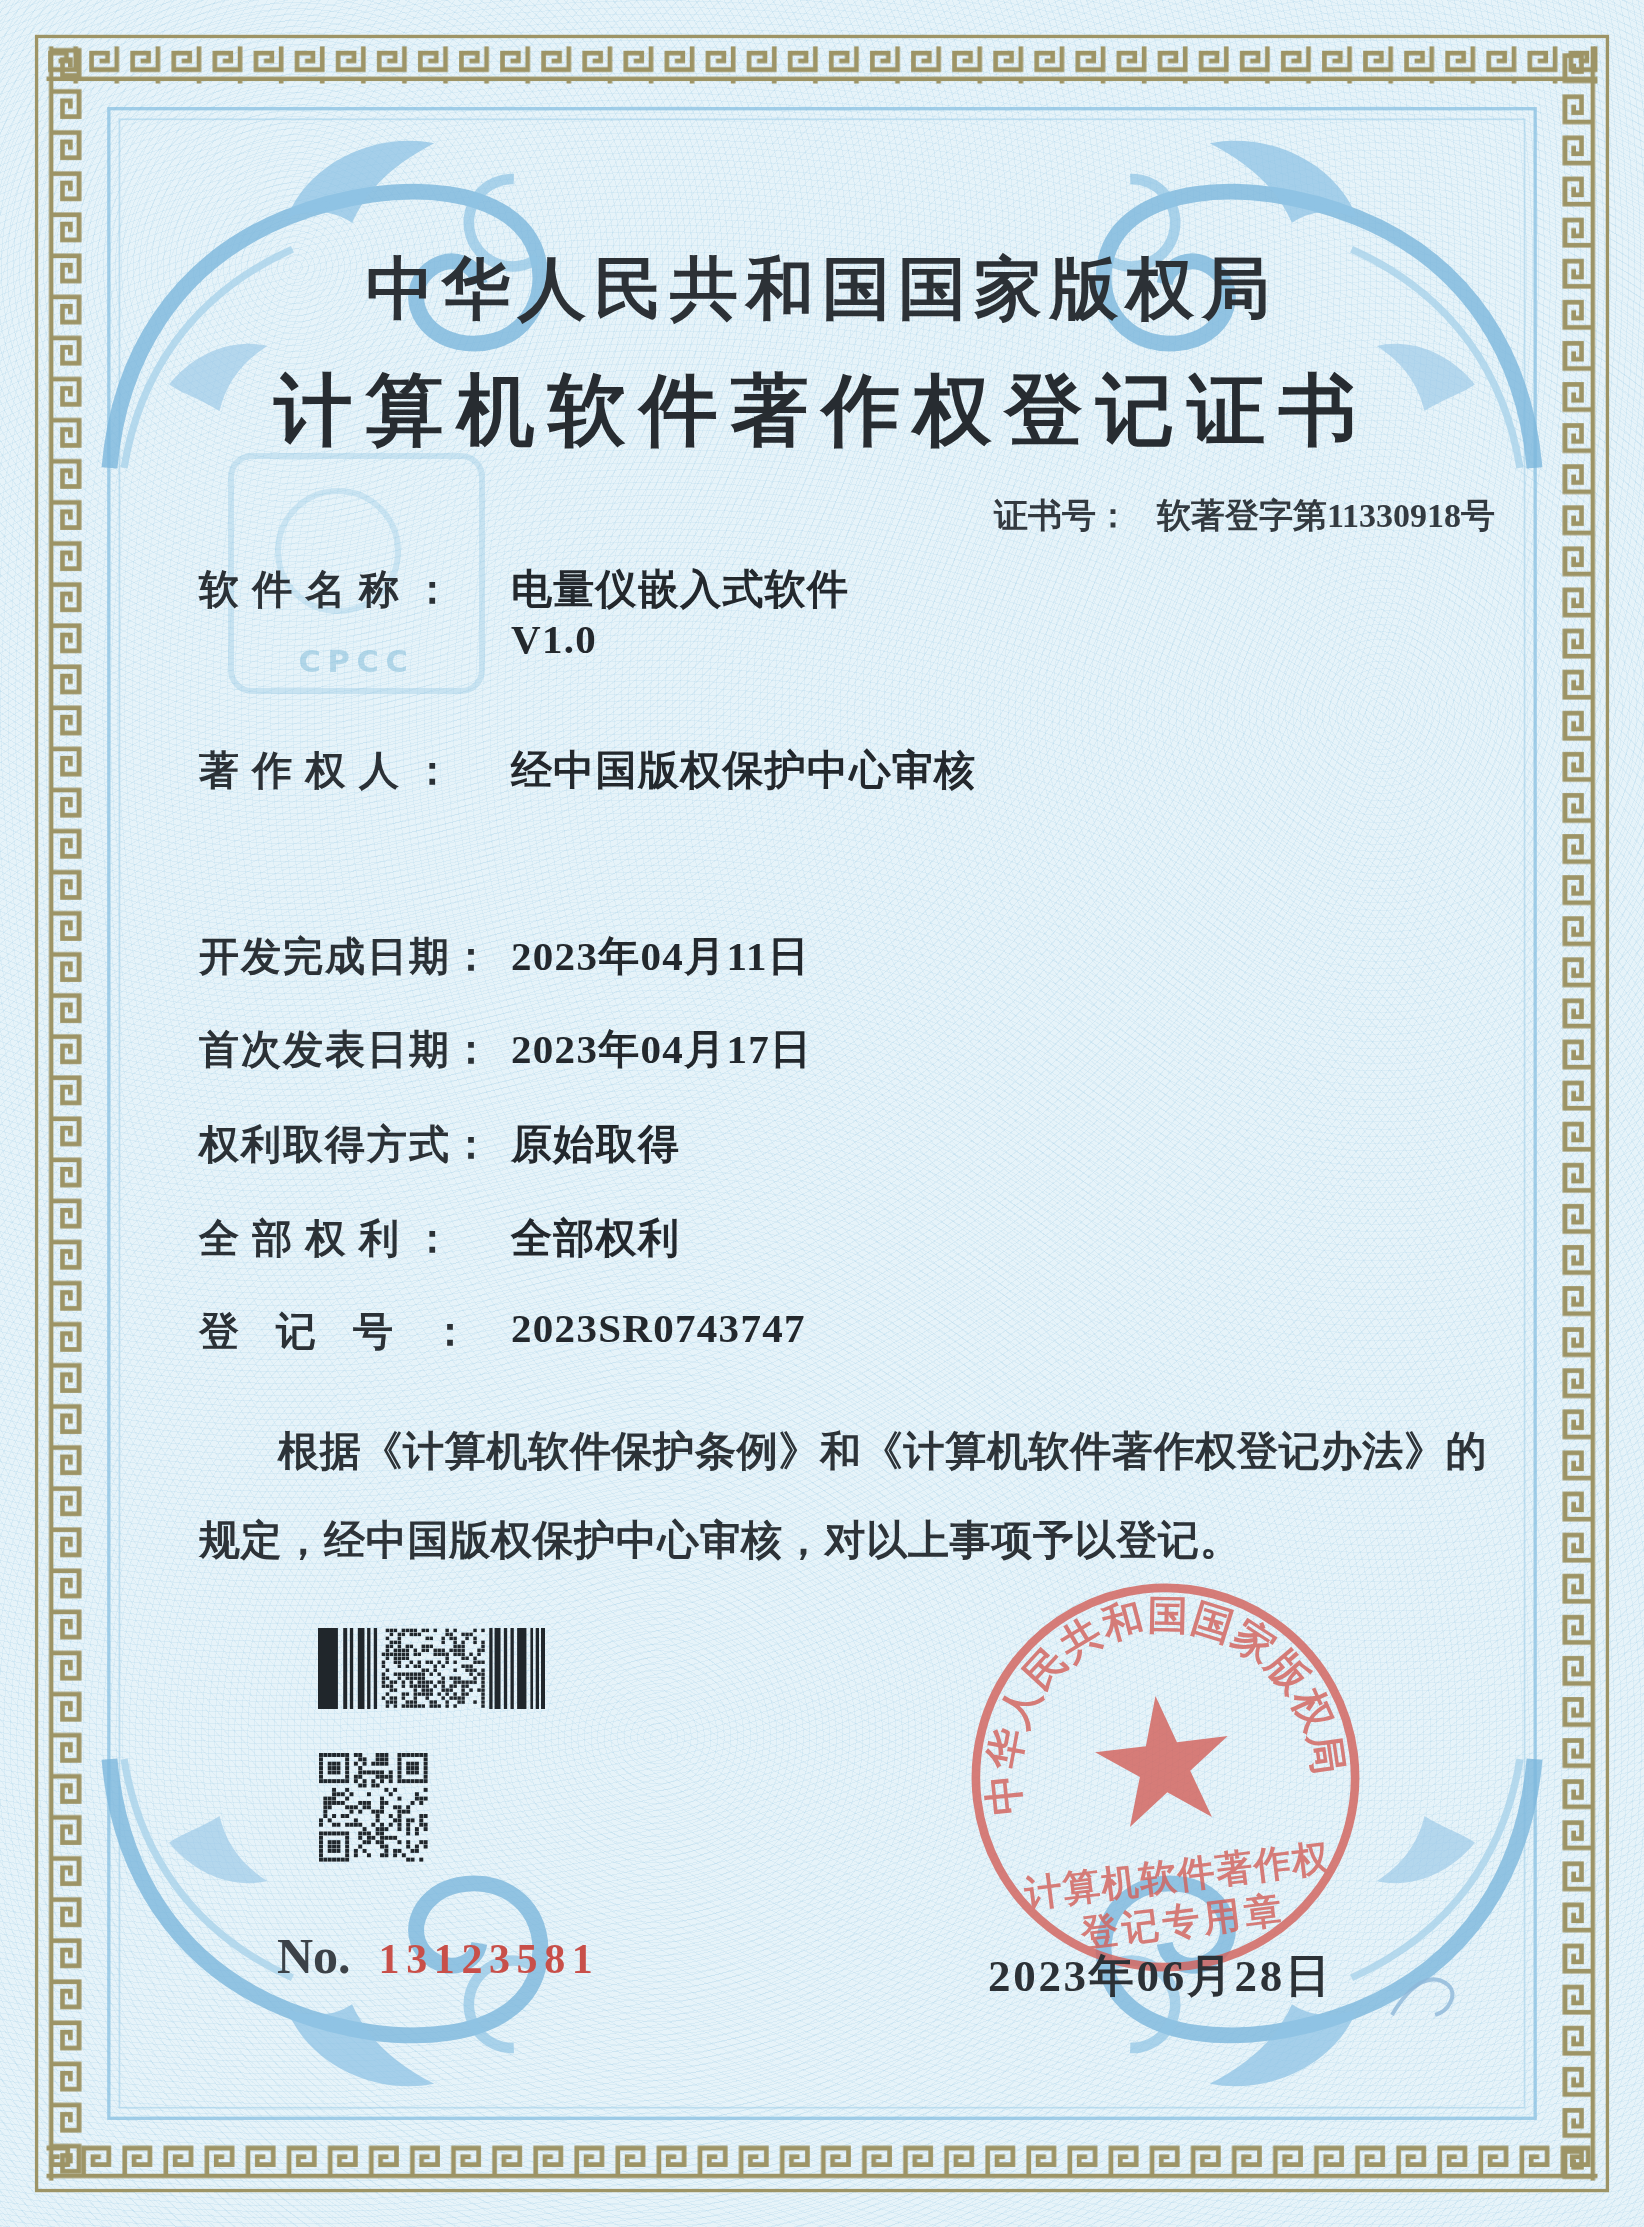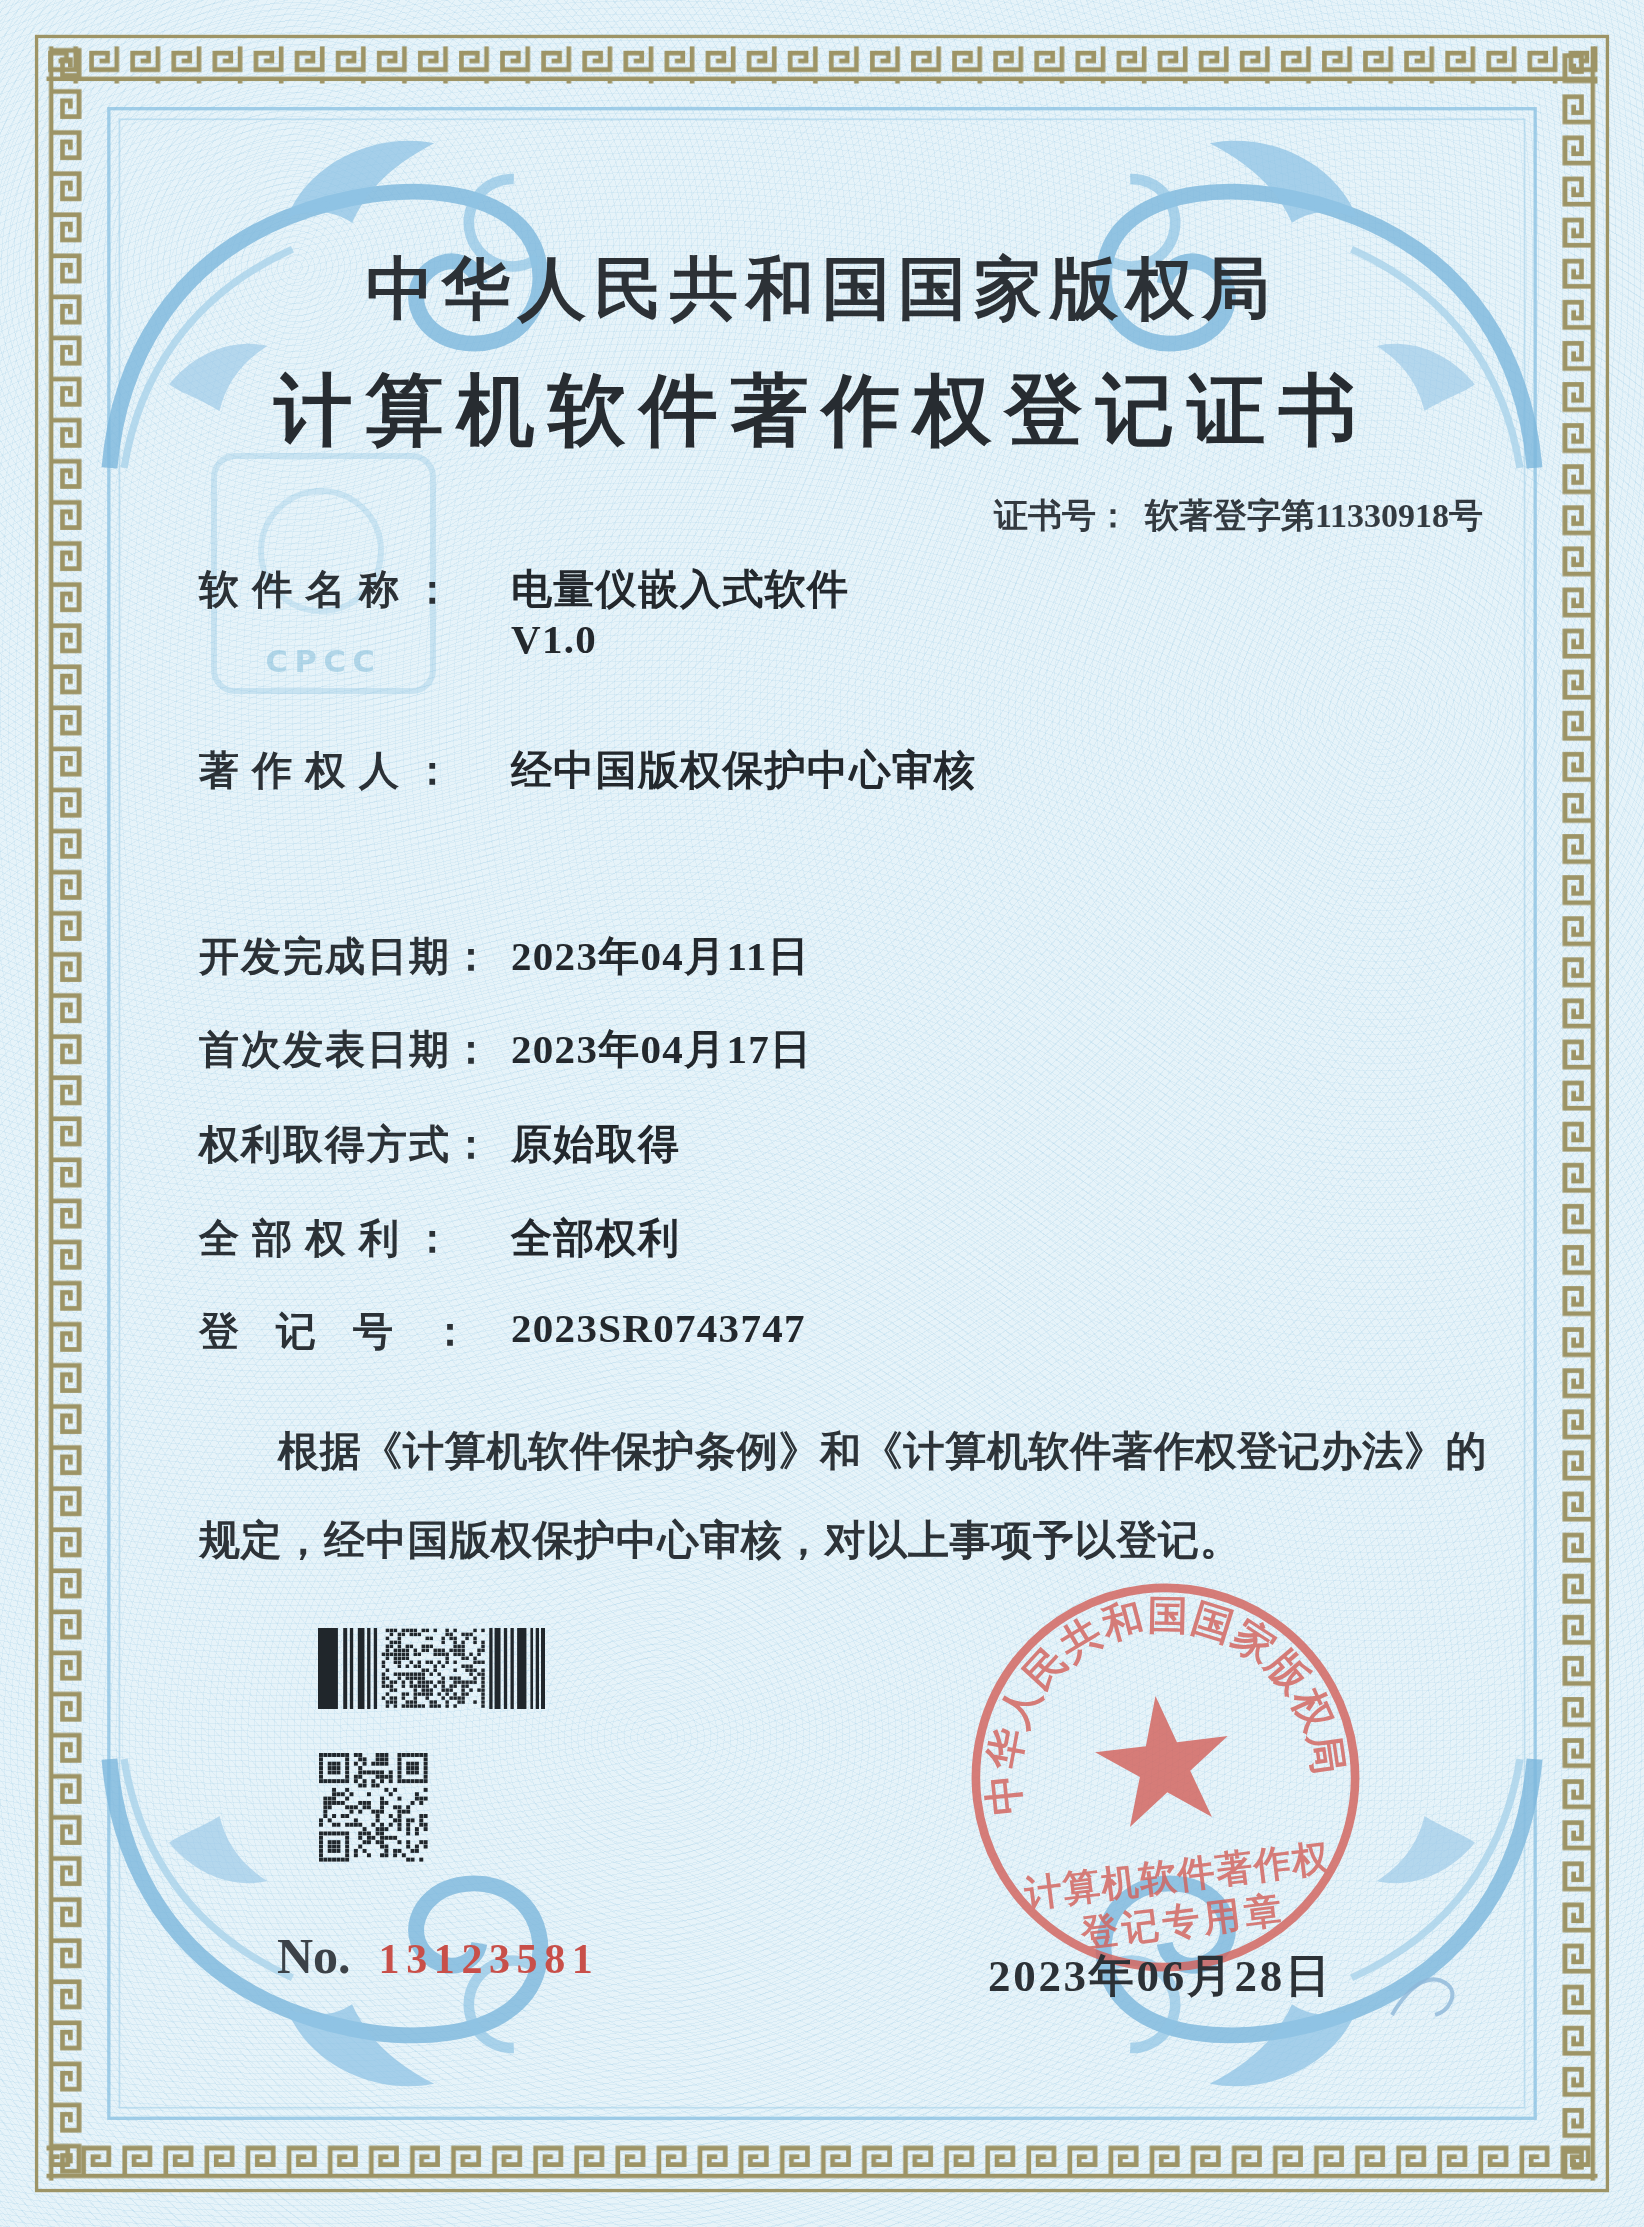--- a/index.html
+++ b/index.html
@@ -10,34 +10,34 @@
       repeating-radial-gradient(circle at 18% 12%, rgba(125,186,220,0.14) 0 1px, rgba(255,255,255,0) 1px 6px),
       repeating-radial-gradient(circle at 84% 32%, rgba(125,186,220,0.11) 0 1px, rgba(255,255,255,0) 1px 7.3px),
       repeating-radial-gradient(circle at 40% 78%, rgba(125,186,220,0.12) 0 1px, rgba(255,255,255,0) 1px 6.6px);
     font-family:"Liberation Sans", sans-serif;
   }
   .decor{position:absolute;left:0;top:0;}
   .title{position:absolute;left:0;width:100%;text-align:center;font-family:"DejaVu Sans",sans-serif;font-weight:700;color:#2c3136;white-space:nowrap;}
   .title1{top:244px;font-size:68px;letter-spacing:8px;}
   .title2{top:359px;font-size:78px;letter-spacing:13.3px;color:#272c31;}
   .certno{position:absolute;left:994px;top:493px;font-size:34px;font-weight:700;color:#333a40;white-space:nowrap;font-family:"DejaVu Sans",sans-serif;}
-  .certno .cv{font-family:"Liberation Serif",serif;font-weight:700;margin-left:15px;}
+  .certno .cv{font-family:"Liberation Serif",serif;font-weight:700;margin-left:27px;}
   .field{position:absolute;left:199px;width:1326px;height:56px;white-space:nowrap;}
   .lbl{position:absolute;left:0;top:0;font-family:"DejaVu Sans",sans-serif;font-weight:700;font-size:40px;color:#2b3136;letter-spacing:2px;text-align:center;}
   .sp4{letter-spacing:13.3px;}
   .sp3{letter-spacing:37px;}
   .val{position:absolute;left:312px;top:0;font-family:"Liberation Serif",serif;font-weight:600;font-size:41px;color:#23282d;letter-spacing:1.3px;}
   .stmt{position:absolute;font-family:"DejaVu Sans",sans-serif;font-size:41px;font-weight:700;color:#2d3338;letter-spacing:0.7px;white-space:nowrap;}
   .stmt1{left:278px;top:1424px;}
   .stmt2{left:199px;top:1513px;}
   .serialrow{position:absolute;left:277px;top:1927px;white-space:nowrap;}
   .serialrow .no{font-family:"Liberation Serif",serif;font-size:50px;font-weight:600;color:#3c4248;}
   .serialrow .num{font-family:"Liberation Serif",serif;font-size:42px;font-weight:600;color:#c84f49;letter-spacing:6.6px;margin-left:28px;margin-top:39px;}
   .issuedate{position:absolute;left:988px;top:1946px;font-family:"Liberation Serif",serif;font-size:45px;font-weight:600;color:#2c3136;letter-spacing:2.7px;white-space:nowrap;}
-  .wm{position:absolute;left:211px;top:453px;width:213px;height:229px;border:6px solid rgba(140,195,225,0.33);border-radius:24px;}
+  .wm{position:absolute;left:228px;top:453px;width:213px;height:229px;border:6px solid rgba(140,195,225,0.33);border-radius:24px;padding-left:32px;}
   .wm .wring{position:absolute;left:41px;top:29px;width:114px;height:114px;border:6px solid rgba(140,195,225,0.30);border-radius:50%;}
   .wm .wtext{position:absolute;left:0;bottom:9.3px;width:100%;text-align:center;font-family:"DejaVu Sans",sans-serif;font-weight:700;font-size:30.5px;letter-spacing:6.6px;color:rgba(125,185,215,0.5);}
   .codeblock{position:absolute;}
   .sealsvg{position:absolute;left:960px;top:1572px;transform:rotate(-7deg);}
   .sealtext{font-family:"Liberation Serif",serif;font-weight:700;}
 </style>
 </head>
 <body>
 
 <div class="page">

